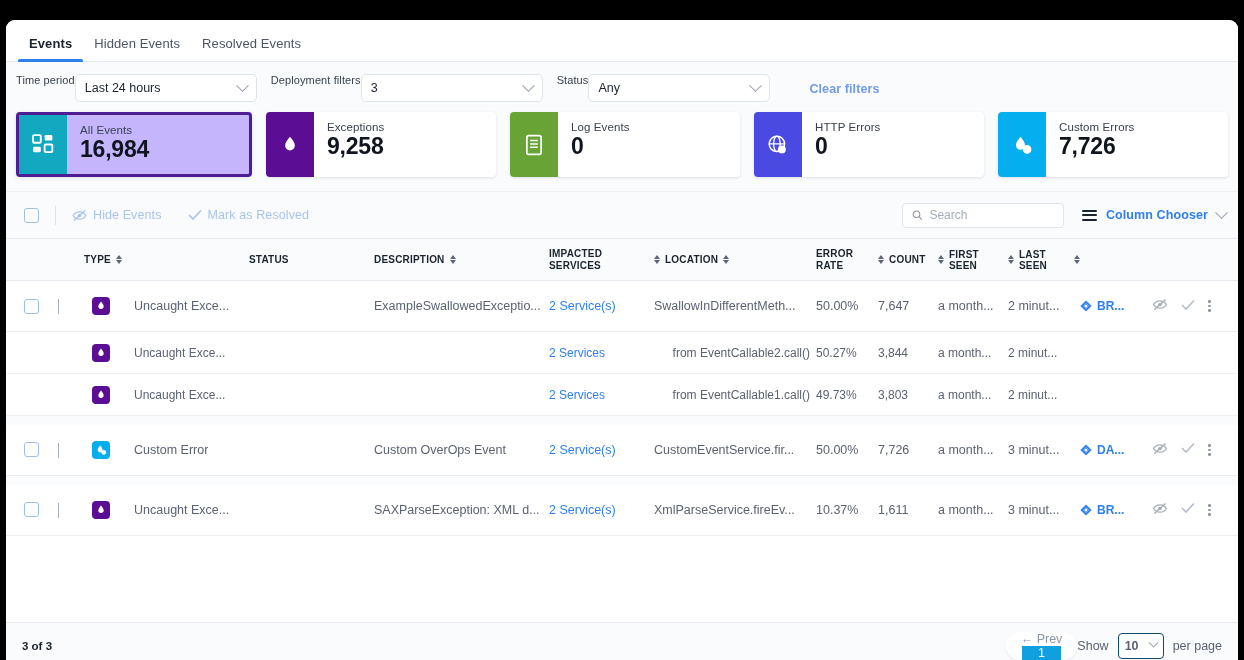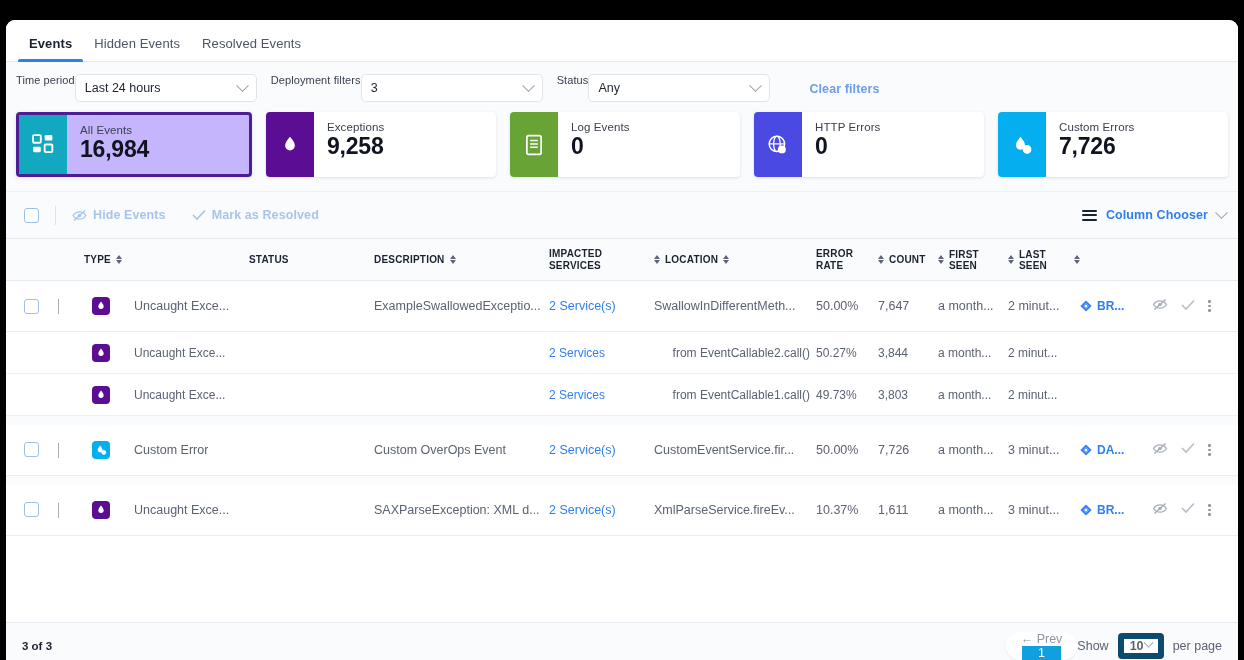--- a/index.html
+++ b/index.html
@@ -150,21 +150,21 @@
     width: 15px; height: 15px;
     border: 1.4px solid #9cc0ea;
     border-radius: 3px;
     background: #fff;
     cursor: pointer;
     flex: 0 0 auto;
   }
   .vdiv { width: 1px; height: 19px; background: #dfe3ea; margin: 0 16px; }
   .tbtn {
     display: flex; align-items: center; gap: 6px;
-    font-size: 12.5px; font-weight: bold;
+    font-size: 12.5px; font-weight: normal;
     color: #a9c4ec;
     cursor: pointer;
     margin-right: 26px;
     letter-spacing: .1px;
   }
   .spacer { flex: 1 1 auto; }
   .search {
     width: 162px; height: 25px;
     border: 1px solid #dfe3ea;
     border-radius: 4px;
@@ -271,21 +271,21 @@
   }
   .pager div {
     font-size: 12.5px; color: #8d96a5;
     padding: 0 15px; height: 28px;
     display: flex; align-items: center; cursor: pointer;
   }
   .pager div.num { background: #10a0e0; color: #fff; padding: 0 16px; }
   .perpage { display: flex; align-items: center; gap: 9px; margin-left: auto; }
   .perpage span { font-size: 12.5px; color: #5b6272; }
   .mini-select {
-    width: 46px; height: 26px; border: 6px solid #0c4a6e;
+    width: 46px; height: 26px; border: 1px solid #0c4a6e;
     border-radius: 4px; background: #fff;
     display: flex; align-items: center; justify-content: space-between;
     padding: 0 6px; font-size: 12px; font-weight: bold; color: #1b2330;
     cursor: pointer;
   }
 </style>
 </head>
 <body>
 
 <div class="app">
@@ -401,20 +401,27 @@
       </svg>
       <span>Hide Events</span>
     </div>
     <div class="tbtn">
       <svg width="14" height="12" viewBox="0 0 14 12">
         <polyline points="1,6 5,10 13,1.5" fill="none" stroke="#a9c4ec" stroke-width="1.7"></polyline>
       </svg>
       <span>Mark as Resolved</span>
     </div>
     <div class="spacer"></div>
+    <div class="search">
+      <svg width="12" height="12" viewBox="0 0 14 14">
+        <circle cx="6" cy="6" r="4.4" fill="none" stroke="#8d96a5" stroke-width="1.4"></circle>
+        <line x1="9.4" y1="9.4" x2="13" y2="13" stroke="#8d96a5" stroke-width="1.5"></line>
+      </svg>
+      <input value="" placeholder="Search" style="">
+    </div>
     <div class="colchooser">
       <span class="burger">
           <i></i>
           <i></i>
           <i></i>
         </span>
       <span class="colchooser-label">Column Chooser</span>
       <span class="chev"></span>
     </div>
   </div>

